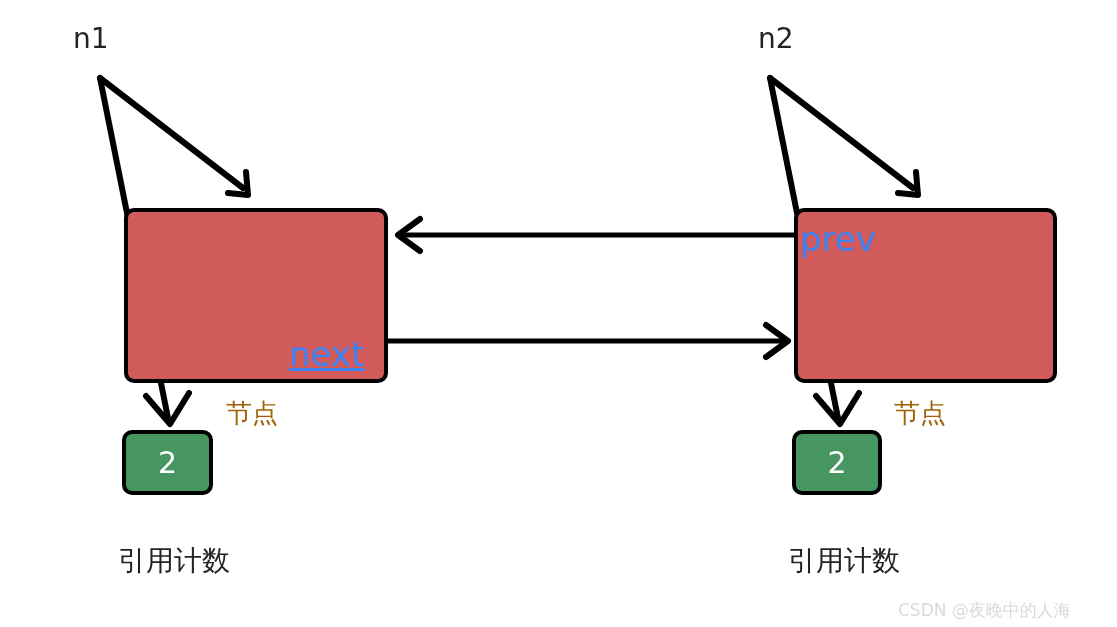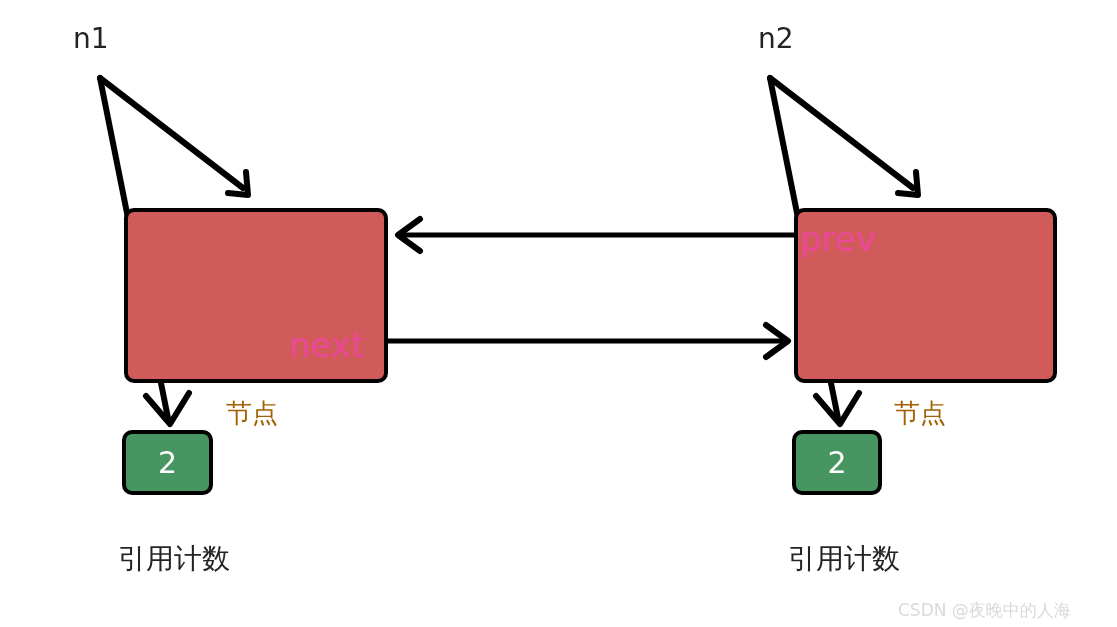--- a/index.html
+++ b/index.html
@@ -42,21 +42,21 @@
     justify-content: center;
   }
   .count-value {
     color: #ffffff;
     font-size: 30px;
     line-height: 1;
   }
   .field-label {
     position: absolute;
     font-size: 34px;
-    color: #ec4899;
+    color: #3b82f6;
     line-height: 1;
     white-space: nowrap;
   }
   .ptr-label {
     position: absolute;
     font-size: 28px;
     color: #232323;
     line-height: 1;
     white-space: nowrap;
   }
@@ -66,21 +66,20 @@
     color: #a16207;
     line-height: 1;
     white-space: nowrap;
   }
   .cn-caption {
     position: absolute;
     font-size: 28px;
     color: #232323;
     line-height: 1;
     white-space: nowrap;
-    font-family: Liberation Mono, monospace;
   }
   .watermark {
     position: absolute;
     font-size: 17px;
     color: #d9dade;
     line-height: 1;
     white-space: nowrap;
     user-select: none;
   }
 </style>
@@ -117,21 +116,21 @@
     </g>
 
     <g>
       <line x1="388" y1="341" x2="786" y2="341" stroke="#000000" stroke-width="5" stroke-linecap="butt"></line>
       <polyline points="766,325 788,341 766,357" fill="none" stroke="#000000" stroke-width="6" stroke-linecap="round" stroke-linejoin="round"></polyline>
     </g>
   </svg>
 
   <div class="node-box" style="left:124px; top:208px; width:264px; height:175px;"></div>
 
-  <div class="field-label" style="left:289px; top:328px;">next</div>
+  <div class="field-label" style="left:289px; top:337px;text-decoration:underline;">next</div>
 
   <div class="cn-label" style="left:226px; top:400px;">节点</div>
 
   <div class="ptr-label" style="left:73px; top:25px;">n1</div>
 
   <div class="count-box" style="left:122px; top:430px; width:91px; height:65px;">
     <span class="count-value">2</span>
   </div>
 
   <div class="cn-caption" style="left:118px; top:547px;">引用计数</div>

